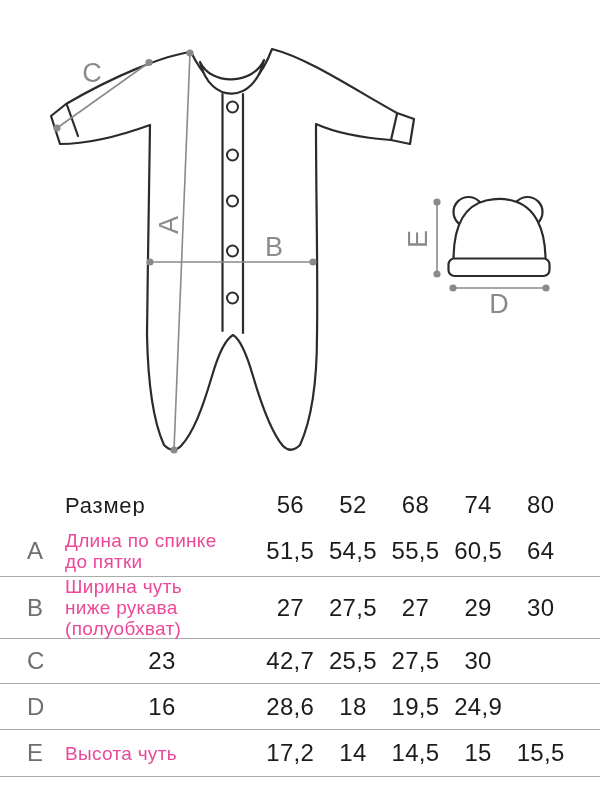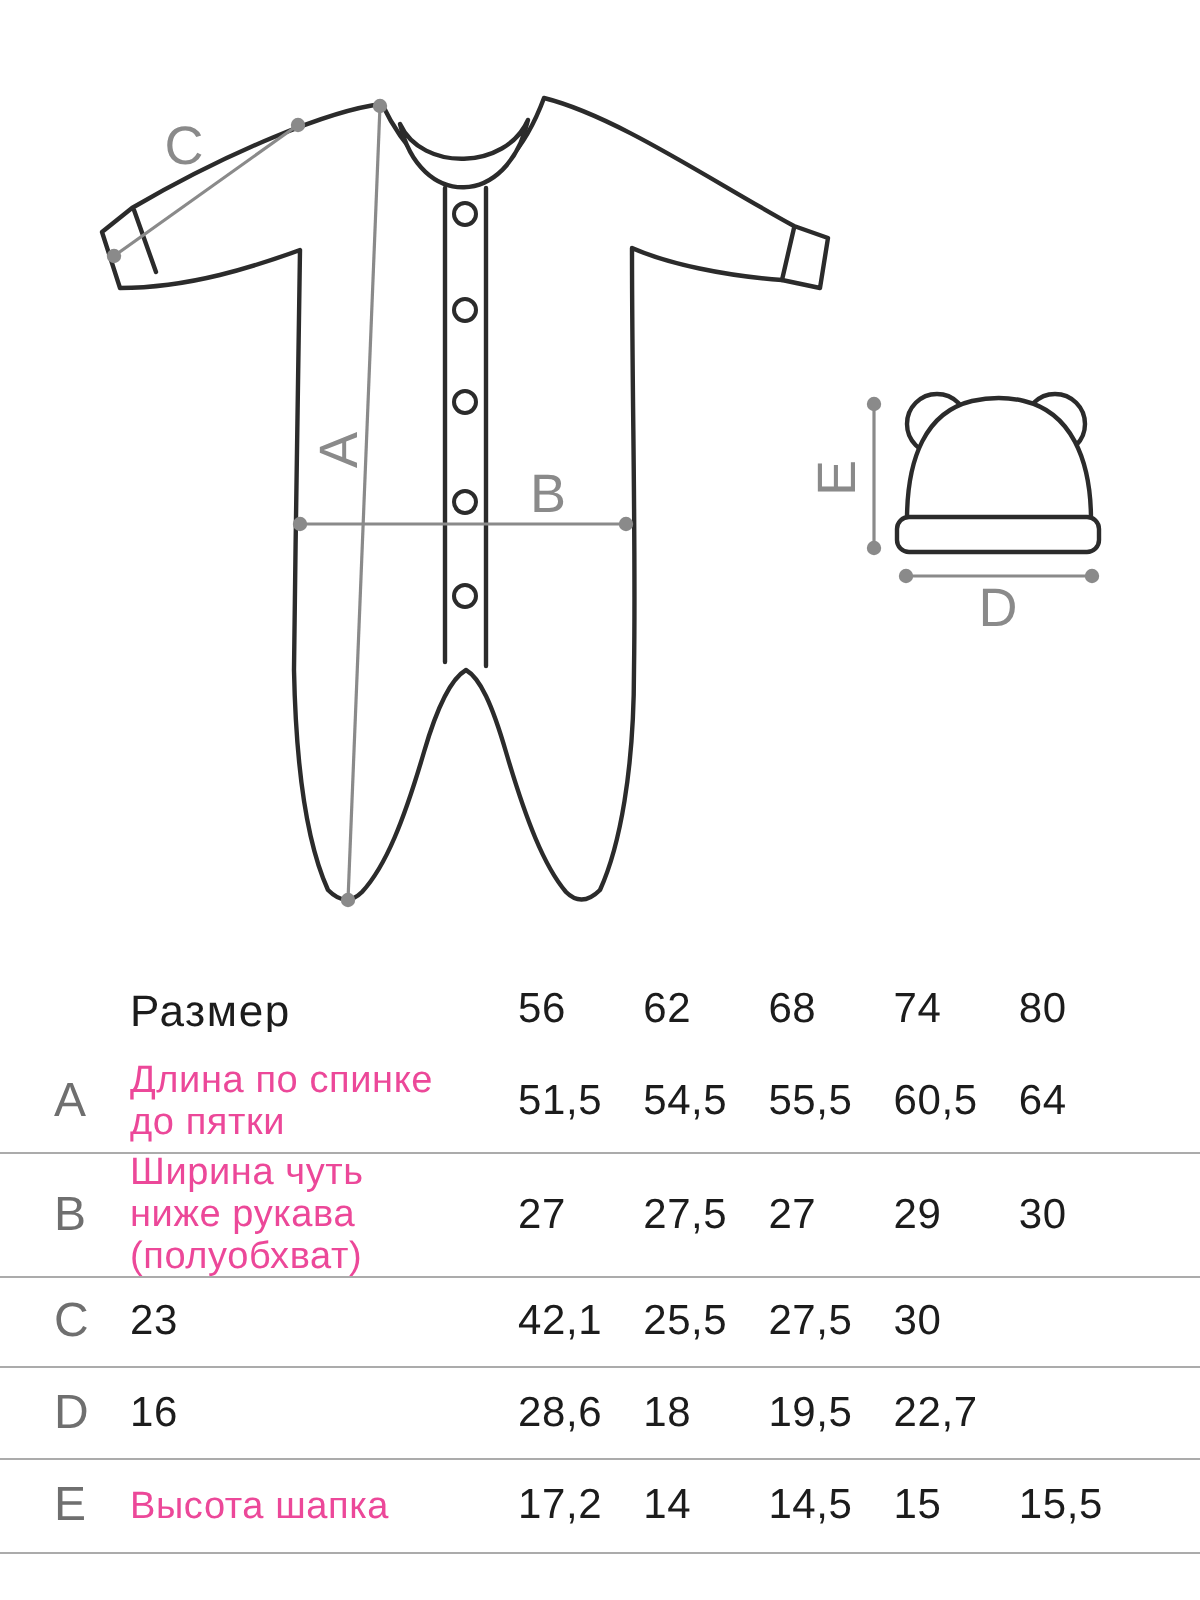--- a/index.html
+++ b/index.html
@@ -32,21 +32,21 @@
     font-size:24px;color:#6f6f6f;text-align:left;padding-left:2px;
   }
   .cell.label{
     font-size:19px;line-height:21px;color:#ec4899;
     letter-spacing:0.3px;white-space:pre-line;
   }
   .cell.label.header-label{
     font-size:22px;color:#1c1c1c;letter-spacing:0.8px;
   }
   .cell.num{
-    font-size:21px;color:#1c1c1c;text-align:left;letter-spacing:0.3px;
+    font-size:24px;color:#1c1c1c;text-align:center;letter-spacing:0.3px;
   }
 </style>
 </head>
 <body>
 
 <div class="page">
 
   <div class="diagram">
     <svg width="600" height="480" viewBox="0 0 600 480">
 
@@ -145,21 +145,21 @@
       </g>
     </svg>
   </div>
 
   <div class="size-table">
     <div class="t-row header-row" id="header-row">
       <div class="cell letter"></div>
       <div class="cell label header-label">Размер</div>
 
     <div class="cell num">56</div>
-        <div class="cell num">62</div>
+        <div class="cell num">52</div>
         <div class="cell num">68</div>
         <div class="cell num">74</div>
         <div class="cell num">80</div>
       </div>
     <div id="table-body">
         <div class="t-row body-row">
           <div class="cell letter">A</div>
           <div class="cell label">Длина по спинке
 до пятки</div>
           <div class="cell num">51,5</div>
@@ -175,36 +175,36 @@
 (полуобхват)</div>
           <div class="cell num">27</div>
           <div class="cell num">27,5</div>
           <div class="cell num">27</div>
           <div class="cell num">29</div>
           <div class="cell num">30</div>
         </div>
         <div class="t-row body-row">
           <div class="cell letter">C</div>
           <div class="cell num">23</div>
-          <div class="cell num">42,1</div>
+          <div class="cell num">42,7</div>
           <div class="cell num">25,5</div>
           <div class="cell num">27,5</div>
           <div class="cell num">30</div>
         </div>
         <div class="t-row body-row">
           <div class="cell letter">D</div>
           <div class="cell num">16</div>
           <div class="cell num">28,6</div>
           <div class="cell num">18</div>
           <div class="cell num">19,5</div>
-          <div class="cell num">22,7</div>
+          <div class="cell num">24,9</div>
         </div>
         <div class="t-row body-row">
           <div class="cell letter">E</div>
-          <div class="cell label">Высота шапка</div>
+          <div class="cell label">Высота чуть</div>
           <div class="cell num">17,2</div>
           <div class="cell num">14</div>
           <div class="cell num">14,5</div>
           <div class="cell num">15</div>
           <div class="cell num">15,5</div>
         </div>
       </div>
   </div>
 
 </div>

